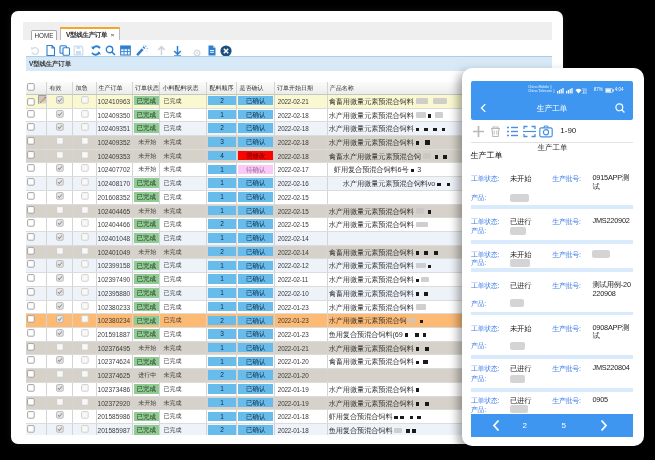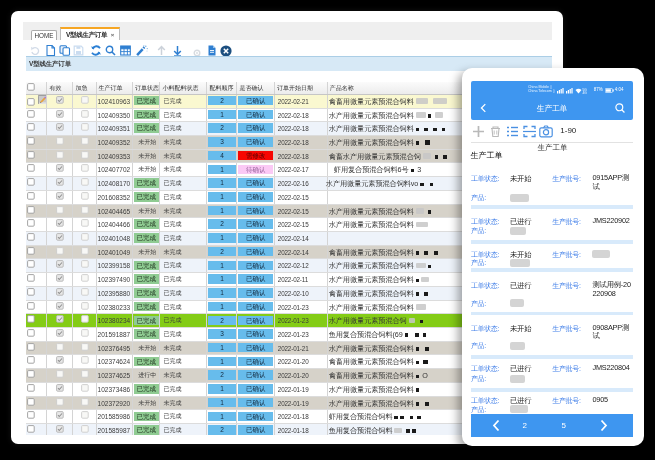--- a/index.html
+++ b/index.html
@@ -276,21 +276,21 @@
           </svg></div>
         <div class="cell cc" style="left:47.7px;width:23.1px"><svg class="cbs" width="8" height="8" viewBox="0 0 8 8">
             <rect x="0.6" y="0.6" width="6.6" height="6.6" rx="1" fill="#f8f8f6" stroke="#cccccc" stroke-width="0.9"></rect>
           </svg></div>
         <div class="cell tnum" style="left:70.8px;width:36.4px">102408170</div>
         <div class="cell cbdg" style="left:107.2px;width:27.5px"><span class="bdg green">已完成</span></div>
         <div class="cell tplain" style="left:134.7px;width:47.0px">已完成</div>
         <div class="cell cbdg" style="left:181.7px;width:30.0px"><span class="bdg blue wide">1</span></div>
         <div class="cell cbdg" style="left:211.7px;width:37.5px"><span class="bdg blue wide">已确认</span></div>
         <div class="cell tdate" style="left:249.2px;width:52.7px">2022-02-16</div>
-        <div class="cell tprod" style="left:299px;width:198.3px"><span class="pr">水产用微量元素预混合饲料vo</span><i class="sq"></i><i class="gp" style="width:4px"></i><i class="sq"></i></div>
+        <div class="cell tprod" style="left:316px;width:198.3px"><span class="pr">水产用微量元素预混合饲料vo</span><i class="sq"></i><i class="gp" style="width:4px"></i><i class="sq"></i></div>
       </div>
       <div class="row" style="top:108.54px;height:13.72px;background:#ffffff">
         <div class="cell csel" style="left:0.0px;width:21.7px"><svg class="cbs" width="8" height="8" viewBox="0 0 8 8">
             <rect x="0.6" y="0.6" width="6.6" height="6.6" rx="1" fill="#fff" stroke="#9a9a9a" stroke-width="0.9"></rect>
           </svg></div>
         <div class="cell cc" style="left:21.7px;width:26.0px"><svg class="cbs" width="8" height="8" viewBox="0 0 8 8">
             <rect x="0.6" y="0.6" width="6.6" height="6.6" rx="1" fill="#e8e8e8" stroke="#b3b3b3" stroke-width="0.9"></rect>
             <path d="M2 4.1 L3.3 5.5 L6 2.5" fill="none" stroke="#909090" stroke-width="1.1"></path>
           </svg></div>
         <div class="cell cc" style="left:47.7px;width:23.1px"><svg class="cbs" width="8" height="8" viewBox="0 0 8 8">
@@ -445,21 +445,21 @@
             <rect x="0.6" y="0.6" width="6.6" height="6.6" rx="1" fill="#f8f8f6" stroke="#cccccc" stroke-width="0.9"></rect>
           </svg></div>
         <div class="cell tnum" style="left:70.8px;width:36.4px">102380233</div>
         <div class="cell cbdg" style="left:107.2px;width:27.5px"><span class="bdg green">已完成</span></div>
         <div class="cell tplain" style="left:134.7px;width:47.0px">已完成</div>
         <div class="cell cbdg" style="left:181.7px;width:30.0px"><span class="bdg blue wide">1</span></div>
         <div class="cell cbdg" style="left:211.7px;width:37.5px"><span class="bdg blue wide">已确认</span></div>
         <div class="cell tdate" style="left:249.2px;width:52.7px">2022-01-23</div>
         <div class="cell tprod" style="left:301.9px;width:198.3px"><span class="pr">水产用微量元素预混合饲料</span><i class="rb" style="width:10px"></i></div>
       </div>
-      <div class="row" style="top:232.02px;height:13.72px;background:#84cc16">
+      <div class="row" style="top:232.02px;height:13.72px;background:#fdba74">
         <div class="cell csel" style="left:0.0px;width:21.7px"><svg class="cbs" width="8" height="8" viewBox="0 0 8 8">
             <rect x="0.6" y="0.6" width="6.6" height="6.6" rx="1" fill="#fff" stroke="#9a9a9a" stroke-width="0.9"></rect>
           </svg></div>
         <div class="cell cc" style="left:21.7px;width:26.0px"><svg class="cbs" width="8" height="8" viewBox="0 0 8 8">
             <rect x="0.6" y="0.6" width="6.6" height="6.6" rx="1" fill="#e8e8e8" stroke="#b3b3b3" stroke-width="0.9"></rect>
             <path d="M2 4.1 L3.3 5.5 L6 2.5" fill="none" stroke="#909090" stroke-width="1.1"></path>
           </svg></div>
         <div class="cell cc" style="left:47.7px;width:23.1px"><svg class="cbs" width="8" height="8" viewBox="0 0 8 8">
             <rect x="0.6" y="0.6" width="6.6" height="6.6" rx="1" fill="#f8f8f6" stroke="#cccccc" stroke-width="0.9"></rect>
           </svg></div>
@@ -536,21 +536,20 @@
           </svg></div>
         <div class="cell cc" style="left:47.7px;width:23.1px"><svg class="cbs" width="8" height="8" viewBox="0 0 8 8">
             <rect x="0.6" y="0.6" width="6.6" height="6.6" rx="1" fill="#f8f8f6" stroke="#cccccc" stroke-width="0.9"></rect>
           </svg></div>
         <div class="cell tnum" style="left:70.8px;width:36.4px">102374625</div>
         <div class="cell cbdg" style="left:107.2px;width:27.5px"><span class="plain">进行中</span></div>
         <div class="cell tplain" style="left:134.7px;width:47.0px">未完成</div>
         <div class="cell cbdg" style="left:181.7px;width:30.0px"><span class="bdg blue wide">2</span></div>
         <div class="cell cbdg" style="left:211.7px;width:37.5px"><span class="bdg blue wide">已确认</span></div>
         <div class="cell tdate" style="left:249.2px;width:52.7px">2022-01-20</div>
-        <div class="cell tprod" style="left:301.9px;width:198.3px"><span class="pr">禽畜用微量元素预混合饲料</span><i class="sq"></i><i class="gp" style="width:2px"></i><span class="xt">O</span></div>
       </div>
       <div class="row" style="top:300.62px;height:13.72px;background:#ffffff">
         <div class="cell csel" style="left:0.0px;width:21.7px"><svg class="cbs" width="8" height="8" viewBox="0 0 8 8">
             <rect x="0.6" y="0.6" width="6.6" height="6.6" rx="1" fill="#fff" stroke="#9a9a9a" stroke-width="0.9"></rect>
           </svg></div>
         <div class="cell cc" style="left:21.7px;width:26.0px"><svg class="cbs" width="8" height="8" viewBox="0 0 8 8">
             <rect x="0.6" y="0.6" width="6.6" height="6.6" rx="1" fill="#e8e8e8" stroke="#b3b3b3" stroke-width="0.9"></rect>
             <path d="M2 4.1 L3.3 5.5 L6 2.5" fill="none" stroke="#909090" stroke-width="1.1"></path>
           </svg></div>
         <div class="cell cc" style="left:47.7px;width:23.1px"><svg class="cbs" width="8" height="8" viewBox="0 0 8 8">

